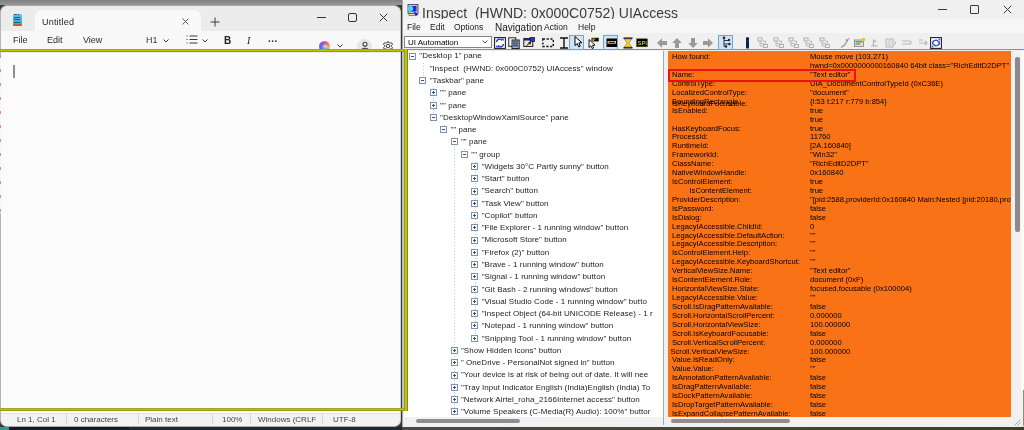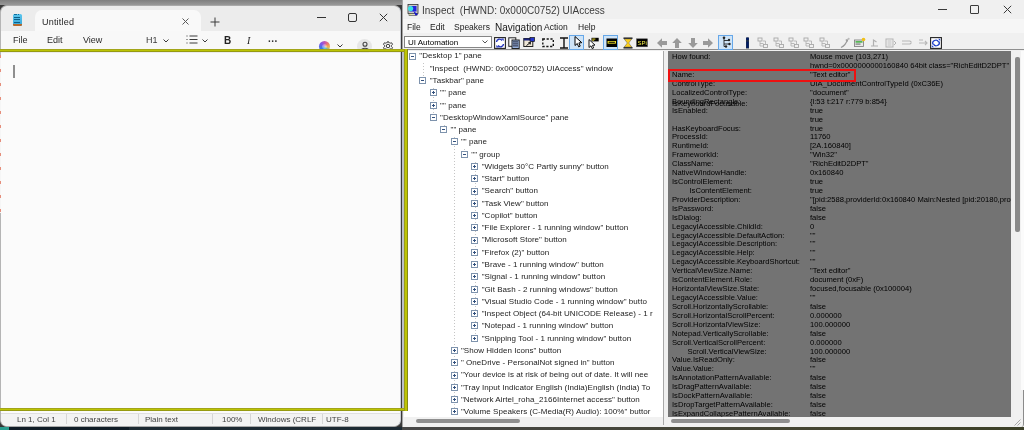--- a/index.html
+++ b/index.html
@@ -82,45 +82,45 @@
       </svg>
 <div class="a" style="left:0;top:47px;width:400px;height:364px;background:#fbfbfb"></div>
 <div class="a" style="left:11.5px;top:59px;width:2px;height:13px;background:#8f8f8f"></div>
 <div class="a" style="left:0;top:407px;width:400px;height:15.5px;background:#f3f3f3;border-top:1px solid #e0e0e0"></div>
 </div>
 <div class="st" style="left:17px">Ln 1, Col 1</div>
 <div class="st" style="left:74px">0 characters</div>
 <div class="st" style="left:145px">Plain text</div>
 <div class="st" style="left:222px">100%</div>
 <div class="st" style="left:258px">Windows (CRLF</div>
-<div class="st" style="left:326px">UTF-8</div>
+<div class="st" style="left:333px">UTF-8</div>
 <div class="sep" style="left:66px"></div>
 <div class="sep" style="left:138px"></div>
 <div class="sep" style="left:212px"></div>
 <div class="sep" style="left:250px"></div>
 <div class="sep" style="left:321.5px"></div>
 <div class="a" style="left:402px;top:0;width:622px;height:427px;background:#f0f0f0;border-left:1px solid #a5a5a5"></div>
-<div class="a" style="left:422px;top:4.5px;font-size:10px;color:#3c3c3c;white-space:nowrap">Inspect&nbsp;&nbsp;(HWND: 0x000C0752) UIAccess</div>
+<div class="a" style="left:422px;top:4.5px;font-size:14px;color:#3c3c3c;white-space:nowrap">Inspect&nbsp;&nbsp;(HWND: 0x000C0752) UIAccess</div>
 <svg class="a" style="left:406.5px;top:4px" width="12" height="12" viewBox="0 0 12 12">
       <rect x="1" y="0.5" width="10" height="9" fill="#c8c8c8" stroke="#333" stroke-width="0.8"></rect>
       <rect x="2.5" y="2" width="7" height="5.5" fill="#2222dd"></rect>
       <circle cx="3.6" cy="4.6" r="2.6" fill="#3ae0e0"></circle>
       <rect x="2" y="9.5" width="8" height="2" fill="#d8d8d0" stroke="#444" stroke-width="0.6"></rect>
       <rect x="2.6" y="10" width="1.6" height="1" fill="#e8e878"></rect>
       <path d="M6.5 7 L11 10.5 L8.5 11.5 Z" fill="#1111cc"></path>
     </svg>
 <div class="a" style="left:937.5px;top:9px;width:9px;height:1.1px;background:#3a3a3a"></div>
 <div class="a" style="left:970px;top:5px;width:8.5px;height:8.5px;border:1.1px solid #3a3a3a;border-radius:1px"></div>
 <svg class="a" style="left:1002.5px;top:5px" width="9" height="9" viewBox="0 0 9 9">
       <path d="M0.8 0.8 L8.2 8.2 M8.2 0.8 L0.8 8.2" stroke="#3a3a3a" stroke-width="1"></path>
     </svg>
 <div class="a" style="left:403px;top:19px;width:621px;height:14px;background:#f6f6f6"></div>
 <div class="mi" style="left:407px;top:22px;font-size:8.5px">File</div>
 <div class="mi" style="left:430px;top:22px;font-size:8.5px">Edit</div>
-<div class="mi" style="left:454px;top:22px;font-size:8.5px">Speakers</div>
+<div class="mi" style="left:454px;top:22px;font-size:8.5px">Options</div>
 <div class="mi" style="left:495px;top:22px;font-size:10px">Navigation</div>
 <div class="mi" style="left:544px;top:22px;font-size:8.5px">Action</div>
 <div class="mi" style="left:578px;top:22px;font-size:8.5px">Help</div>
 <div class="a" style="left:403px;top:33px;width:621px;height:17px;background:#f0f0f0;border-bottom:1.6px solid #8f8f8f"></div>
 <div class="a" style="left:404px;top:35.5px;width:88px;height:12.5px;background:#fff;border:1px solid #868686"></div>
 <div class="a" style="left:408px;top:38px;font-size:8px;color:#000">UI Automation</div>
 <svg class="a" style="left:481px;top:39px" width="8" height="6" viewBox="0 0 8 6">
       <path d="M1.5 1.5 L4 4 L6.5 1.5" fill="none" stroke="#555" stroke-width="1"></path>
     </svg>
 <div class="a" style="left:568.5px;top:35px;width:15px;height:14.5px;background:#cfe4f7;border:1px solid #66a7e8"></div>
@@ -406,21 +406,21 @@
         <i class="h"></i>
         <i class="v"></i>
       </div>
 <div class="tr" style="left:56.9px;top:344.5px">"Network Airtel_roha_2166Internet access" button</div>
 <div class="bx" style="left:46.6px;top:357.8px">
         <i class="h"></i>
         <i class="v"></i>
       </div>
 <div class="tr" style="left:56.9px;top:356.7px">"Volume Speakers (C-Media(R) Audio): 100%" buttor</div>
 </div>
-<div class="a" style="left:667.5px;top:50.6px;width:343px;height:366px;background:#737373;overflow:hidden">
+<div class="a" style="left:667.5px;top:50.6px;width:343px;height:366px;background:#f97316;overflow:hidden">
 <div class="pl" style="left:4.5px;top:1.6px">How found:</div>
 <div class="pl" style="left:142.5px;top:1.6px">Mouse move (103,271)</div>
 <div class="pl" style="left:142.5px;top:10.5px">hwnd=0x0000000000160840 64bit class="RichEditD2DPT" sty</div>
 <div class="pl" style="left:4.5px;top:19.4px">Name:</div>
 <div class="pl" style="left:142.5px;top:19.4px">"Text editor"</div>
 <div class="pl" style="left:4.5px;top:28.4px">ControlType:</div>
 <div class="pl" style="left:142.5px;top:28.4px">UIA_DocumentControlTypeId (0xC36E)</div>
 <div class="pl" style="left:4.5px;top:37.3px">LocalizedControlType:</div>
 <div class="pl" style="left:142.5px;top:37.3px">"document"</div>
 <div class="pl" style="left:4.5px;top:46.2px">BoundingRectangle:</div>
@@ -450,43 +450,43 @@
 <div class="pl" style="left:4.5px;top:153.2px">IsPassword:</div>
 <div class="pl" style="left:142.5px;top:153.2px">false</div>
 <div class="pl" style="left:4.5px;top:162.2px">IsDialog:</div>
 <div class="pl" style="left:142.5px;top:162.2px">false</div>
 <div class="pl" style="left:4.5px;top:171.1px">LegacyIAccessible.ChildId:</div>
 <div class="pl" style="left:142.5px;top:171.1px">0</div>
 <div class="pl" style="left:4.5px;top:180.0px">LegacyIAccessible.DefaultAction:</div>
 <div class="pl" style="left:142.5px;top:180.0px">""</div>
 <div class="pl" style="left:4.5px;top:188.9px">LegacyIAccessible.Description:</div>
 <div class="pl" style="left:142.5px;top:188.9px">""</div>
-<div class="pl" style="left:4.5px;top:197.8px">LegacyIAccessible.Help:</div>
+<div class="pl" style="left:4.5px;top:197.8px">IsControlElement.Help:</div>
 <div class="pl" style="left:142.5px;top:197.8px">""</div>
 <div class="pl" style="left:4.5px;top:206.8px">LegacyIAccessible.KeyboardShortcut:</div>
 <div class="pl" style="left:142.5px;top:206.8px">""</div>
 <div class="pl" style="left:4.5px;top:215.7px">VerticalViewSize.Name:</div>
 <div class="pl" style="left:142.5px;top:215.7px">"Text editor"</div>
 <div class="pl" style="left:4.5px;top:224.6px">IsContentElement.Role:</div>
 <div class="pl" style="left:142.5px;top:224.6px">document (0xF)</div>
 <div class="pl" style="left:4.5px;top:233.5px">HorizontalViewSize.State:</div>
 <div class="pl" style="left:142.5px;top:233.5px">focused,focusable (0x100004)</div>
 <div class="pl" style="left:4.5px;top:242.4px">LegacyIAccessible.Value:</div>
 <div class="pl" style="left:142.5px;top:242.4px">""</div>
-<div class="pl" style="left:4.5px;top:251.4px">Scroll.HorizontallyScrollable:</div>
+<div class="pl" style="left:4.5px;top:251.4px">Scroll.IsDragPatternAvailable:</div>
 <div class="pl" style="left:142.5px;top:251.4px">false</div>
 <div class="pl" style="left:4.5px;top:260.3px">Scroll.HorizontalScrollPercent:</div>
 <div class="pl" style="left:142.5px;top:260.3px">0.000000</div>
 <div class="pl" style="left:4.5px;top:269.2px">Scroll.HorizontalViewSize:</div>
 <div class="pl" style="left:142.5px;top:269.2px">100.000000</div>
-<div class="pl" style="left:4.5px;top:278.1px">Notepad.VerticallyScrollable:</div>
+<div class="pl" style="left:4.5px;top:278.1px">Scroll.IsKeyboardFocusable:</div>
 <div class="pl" style="left:142.5px;top:278.1px">false</div>
 <div class="pl" style="left:4.5px;top:287.0px">Scroll.VerticalScrollPercent:</div>
 <div class="pl" style="left:142.5px;top:287.0px">0.000000</div>
-<div class="pl" style="left:20px;top:296.0px">Scroll.VerticalViewSize:</div>
+<div class="pl" style="left:3px;top:296.0px">Scroll.VerticalViewSize:</div>
 <div class="pl" style="left:142.5px;top:296.0px">100.000000</div>
 <div class="pl" style="left:4.5px;top:304.9px">Value.IsReadOnly:</div>
 <div class="pl" style="left:142.5px;top:304.9px">false</div>
 <div class="pl" style="left:4.5px;top:313.8px">Value.Value:</div>
 <div class="pl" style="left:142.5px;top:313.8px">""</div>
 <div class="pl" style="left:4.5px;top:322.7px">IsAnnotationPatternAvailable:</div>
 <div class="pl" style="left:142.5px;top:322.7px">false</div>
 <div class="pl" style="left:4.5px;top:331.6px">IsDragPatternAvailable:</div>
 <div class="pl" style="left:142.5px;top:331.6px">false</div>
 <div class="pl" style="left:4.5px;top:340.6px">IsDockPatternAvailable:</div>

